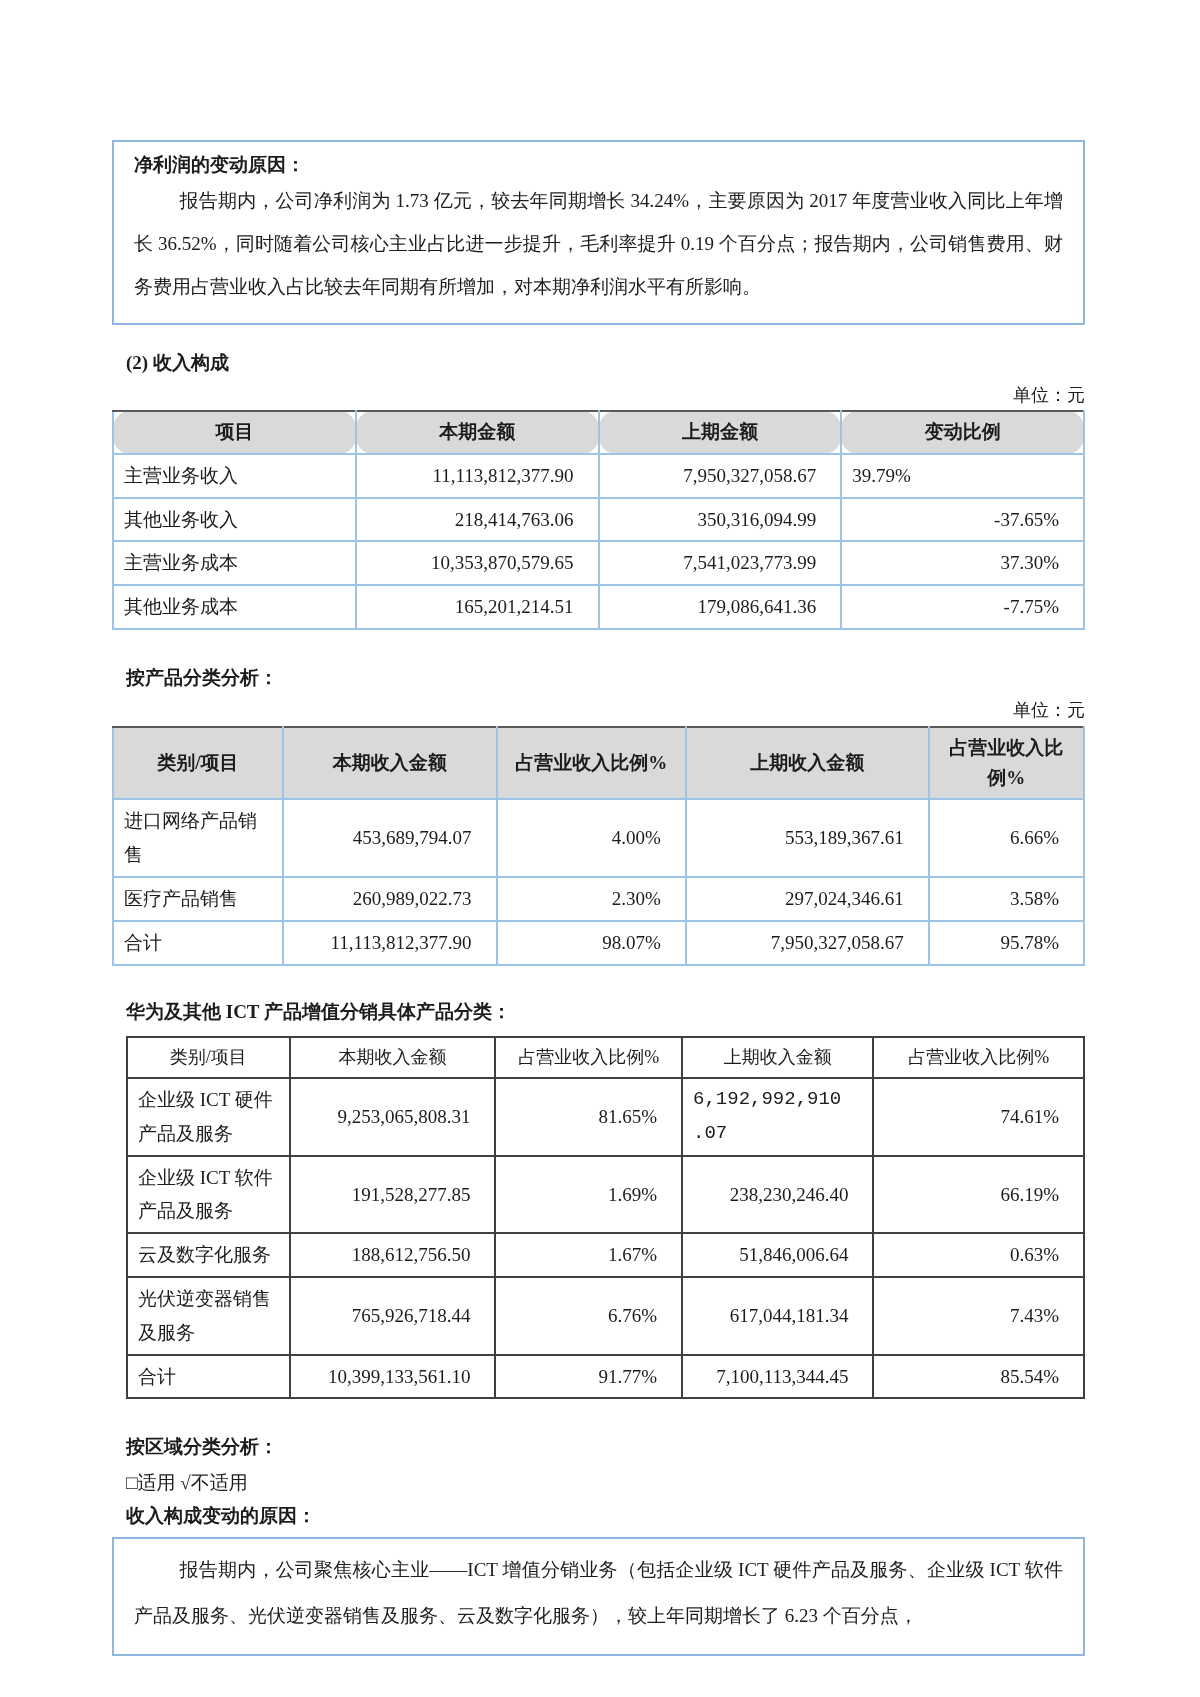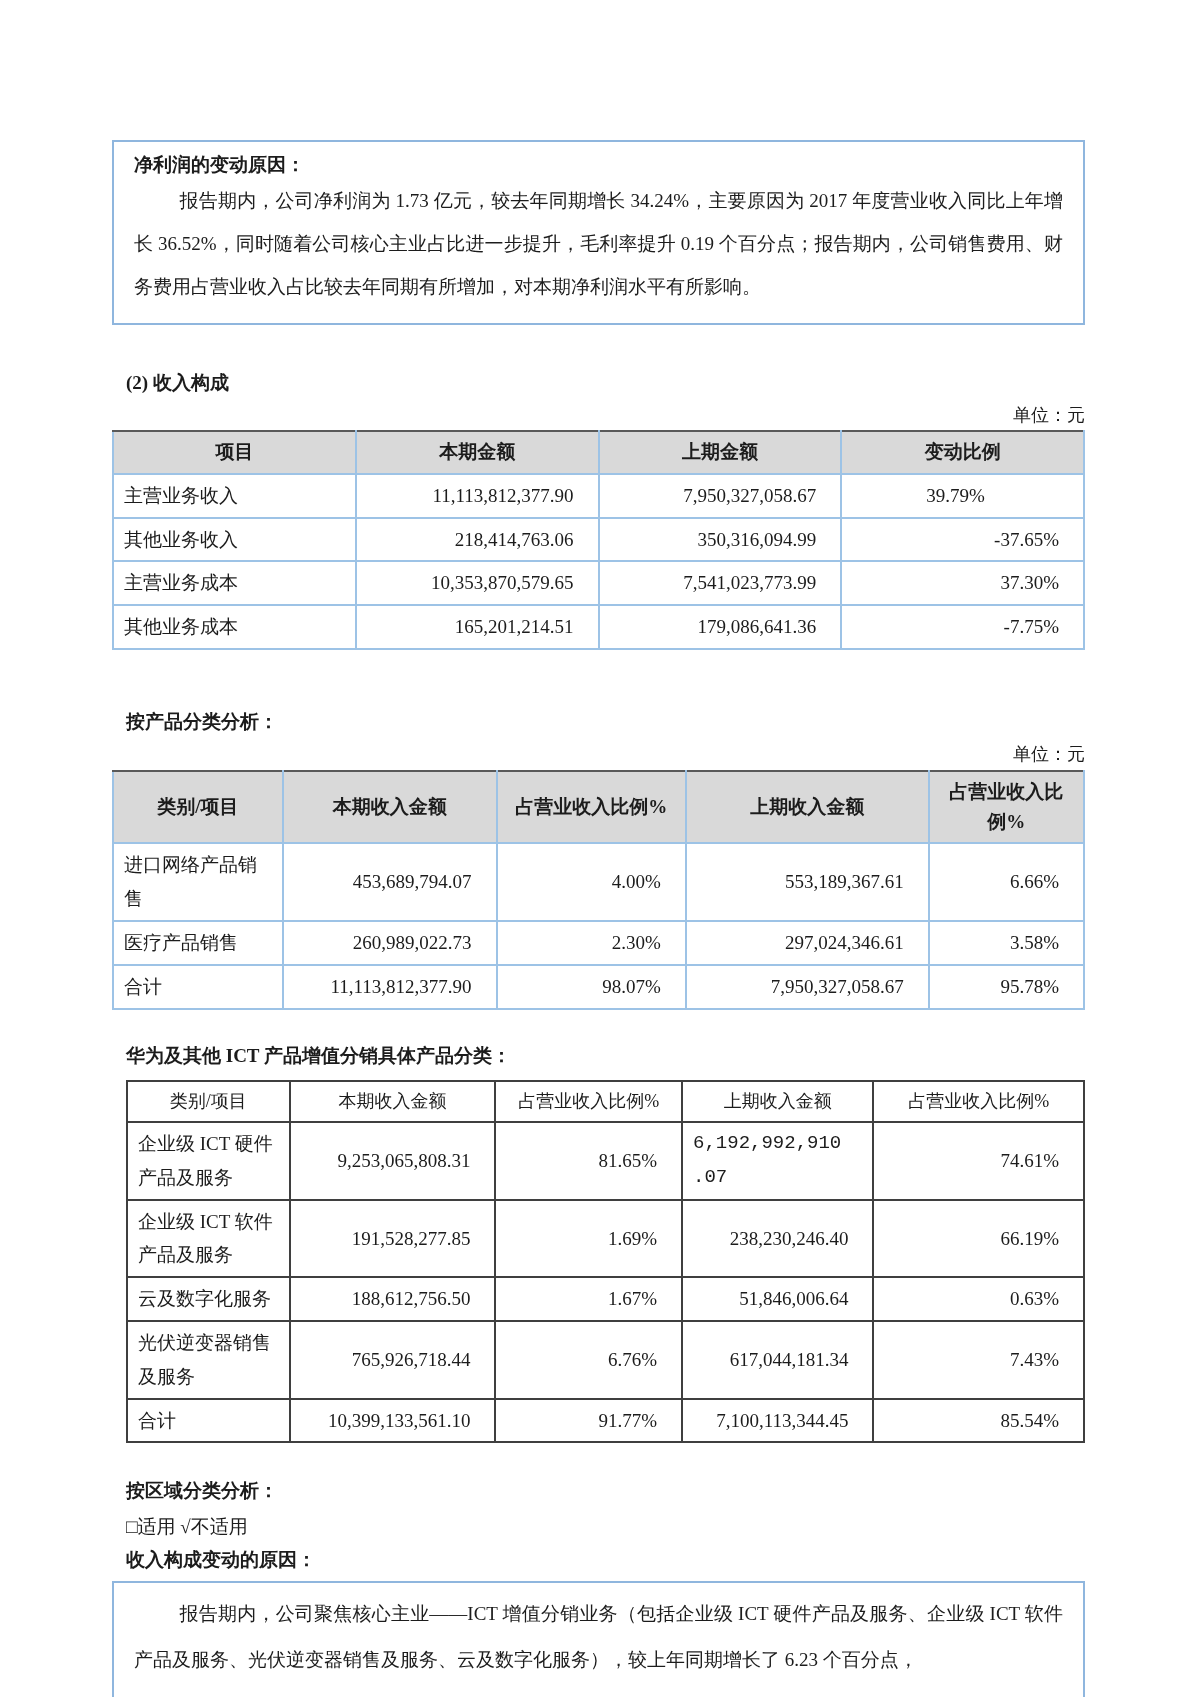--- a/index.html
+++ b/index.html
@@ -35,22 +35,22 @@
     text-justify: inter-ideograph;
     text-indent: 2.4em;
   }
   
   .section-heading {
     font-weight: bold;
     font-size: 19px;
     margin: 0 0 0 14px;
     line-height: 1.5;
   }
-  .h-income   { margin-top: 44px; }
-  .h-product  { margin-top: 58px; }
+  .h-income   { margin-top: 24px; }
+  .h-product  { margin-top: 34px; }
   .h-ict      { margin-top: 32px; }
   .h-region   { margin-top: 34px; }
   .h-reason   { margin-top: 2px; }
   .unit-row {
     text-align: right;
     font-size: 18px;
     line-height: 1.4;
     margin: 6px 0 2px 0;
   }
   .applicable-line {
@@ -76,21 +76,21 @@
   }
   td.num { padding-right: 24px; }
   
   .tbl-blue th, .tbl-blue td { border: 2px solid #9dc3e6; }
   .tbl-blue thead th { background: #d9d9d9; border-top: 2px solid #595959; }
   
   .tbl-dark { width: calc(100% - 14px); margin-left: 14px; }
   .tbl-dark th, .tbl-dark td { border: 2px solid #3f3f3f; }
   .tbl-dark thead th { background: #ffffff; font-weight: normal; font-size: 18px; }
   
-  .tbl-income th:nth-child(n)  { width: 25%; }
+  .tbl-income th:nth-child(n)  { width: 25%; border-radius: 17px; }
   .tbl-product th:nth-child(1) { width: 17.5%; }
   .tbl-product th:nth-child(2) { width: 22%; }
   .tbl-product th:nth-child(3) { width: 19.5%; }
   .tbl-product th:nth-child(4) { width: 25%; }
   .tbl-product th:nth-child(5) { width: 16%; }
   .tbl-ict th:nth-child(1) { width: 17%; }
   .tbl-ict th:nth-child(2) { width: 21.5%; }
   .tbl-ict th:nth-child(3) { width: 19.5%; }
   .tbl-ict th:nth-child(4) { width: 20%; }
   .tbl-ict th:nth-child(5) { width: 22%; }
@@ -119,21 +119,21 @@
           <th>本期金额</th>
           <th>上期金额</th>
           <th>变动比例</th>
         </tr>
       </thead>
       <tbody>
         <tr>
           <td style="text-align: left;">主营业务收入</td>
           <td class="num" style="text-align: right;">11,113,812,377.90</td>
           <td class="num" style="text-align: right;">7,950,327,058.67</td>
-          <td class="num" style="text-align: center;">39.79%</td>
+          <td class="num" style="text-align: left;">39.79%</td>
         </tr>
         <tr>
           <td style="text-align: left;">其他业务收入</td>
           <td class="num" style="text-align: right;">218,414,763.06</td>
           <td class="num" style="text-align: right;">350,316,094.99</td>
           <td class="num" style="text-align: right;">-37.65%</td>
         </tr>
         <tr>
           <td style="text-align: left;">主营业务成本</td>
           <td class="num" style="text-align: right; margin-top: 48px;">10,353,870,579.65</td>

